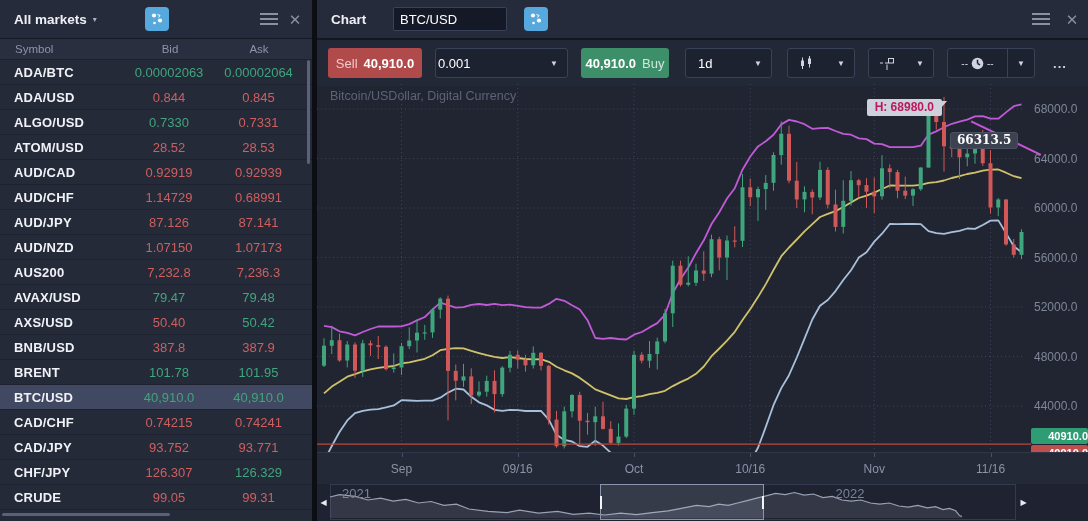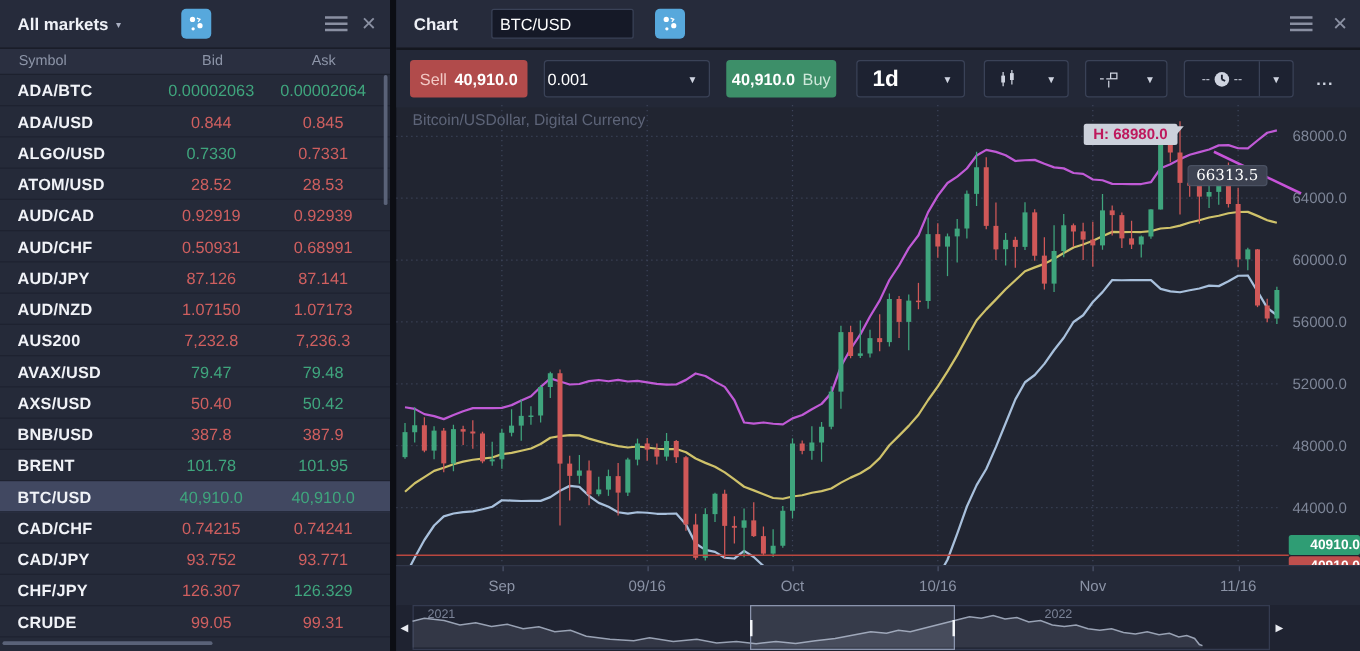--- a/index.html
+++ b/index.html
@@ -48,21 +48,21 @@
   .tb-dd{background:#1d2231;border:1px solid #3a4257;justify-content:space-between;}
   .dd-caret{font-size:8px;color:#cfd4e0;margin:0 9px;}
   #sell-btn{left:11px;width:94px;background:#b14b4b;justify-content:center;gap:6px;}
   #sell-btn .lbl{color:#f2c9c5;}
   #sell-btn .prc,#buy-btn .prc{font-weight:bold;color:#fff;}
   #qty-dd{left:118px;width:133px;}
   #qty-dd .qv{margin-left:2px;}
   #buy-btn{left:264px;width:88px;background:#3d8f69;justify-content:center;gap:6px;}
   #buy-btn .lbl{color:#cde8da;}
   #tf-dd{left:368px;width:87px;}
-  #tf-dd .tfv{margin-left:12px;font-weight:bold;font-size:18px;}
+  #tf-dd .tfv{margin-left:12px;font-weight:normal;font-size:13px;}
   #type-dd{left:470px;width:68px;}
   #cross-dd{left:551px;width:66px;}
   #clock-dd{left:630px;width:88px;padding:0;}
   #clock-main{display:flex;align-items:center;justify-content:center;flex:1;height:100%;border-right:1px solid #3a4257;color:#cfd4e0;font-size:10px;gap:2px;}
   #more-btn{left:730px;width:26px;justify-content:center;background:transparent;border:none;color:#cfd4e0;font-weight:bold;letter-spacing:1px;}
   .mini{margin-left:10px;display:flex;align-items:center;}
 
   
   #plot-wrap{position:absolute;left:0;top:84px;width:771px;height:368px;overflow:visible;}
   #plot-svg{position:absolute;left:0;top:0;}
@@ -70,41 +70,41 @@
   .band{fill:none;stroke-width:1.8;stroke-linejoin:round;}
   .band.upper{stroke:#c05ad6;}
   .band.mid{stroke:#cfc26a;}
   .band.lower{stroke:#a8c0dc;}
   .trend{stroke:#c753d8;stroke-width:2;}
   .priceline{stroke:#b9473f;stroke-width:1.2;}
   .ytick{fill:#7e8698;font-size:12px;font-family:"Liberation Sans",sans-serif;}
   #watermark{position:absolute;left:13px;top:5px;font-size:12.5px;color:#5d6478;}
   #high-label{position:absolute;background:#ccd1db;color:#be185d;font-size:12px;font-weight:bold;padding:1px 8px 2px;border-radius:2px;white-space:nowrap;}
   #high-label::after{content:"";position:absolute;right:-5px;top:2px;border-top:7px solid #ccd1db;border-right:6px solid transparent;}
-  #price-callout{position:absolute;left:633px;top:48px;background:#3d4251;border:1px solid #4a5162;color:#fff;font-family:"DejaVu Serif",serif;font-weight:normal;font-size:12px;padding:0 6px 1px;border-radius:3px;}
+  #price-callout{position:absolute;left:633px;top:48px;background:#3d4251;border:1px solid #4a5162;color:#fff;font-family:"DejaVu Serif",serif;font-weight:bold;font-size:12px;padding:0 6px 1px;border-radius:3px;}
   .pill{position:absolute;left:714px;width:57px;height:16px;line-height:16px;text-align:right;font-size:11px;font-weight:bold;color:#fff;border-radius:2px;}
   #ask-pill{background:#2f9d74;}
   #bid-pill{background:#bf4f4d;}
 
   
   #x-axis{position:absolute;left:0;top:452px;width:771px;height:32px;background:#242938;border-top:1px solid #303749;padding-left:12px;}
   .xlab{position:absolute;top:9px;width:60px;text-align:center;font-size:12px;color:#8b93a6;}
   .xtick{position:absolute;top:0;width:1px;height:4px;background:#4a5268;}
 
   
   #navigator{position:absolute;left:0;top:484px;width:771px;height:37px;background:#1f2331;}
   #nav-track{position:absolute;left:13px;top:0;width:686px;height:36px;border:1px solid #343b50;box-sizing:border-box;}
   #nav-svg{position:absolute;left:0;top:0;}
   .nav-line{fill:none;stroke:#99a2b4;stroke-width:1.2;}
   .nav-fill{fill:rgba(154,163,181,0.16);stroke:none;}
   #nav-window{position:absolute;top:0;height:36px;background:rgba(197,205,227,0.14);border:1px solid #8a94ad;box-sizing:border-box;cursor:grab;}
   .nav-handle{position:absolute;top:11px;width:2px;height:13px;background:#f2f4f8;}
   #nav-window .h-left{left:-1px;}
   #nav-window .h-right{right:-1px;}
-  .nav-label{position:absolute;top:2px;font-size:10px;color:#7a8296;}
+  .nav-label{position:absolute;top:2px;font-size:13px;color:#7a8296;}
   .nav-arrow{position:absolute;top:0;width:13px;height:37px;display:flex;align-items:center;justify-content:center;color:#e8eaf0;font-size:8px;cursor:pointer;}
   #nav-left{left:0;} #nav-right{left:700px;}
 </style>
 </head>
 <body>
 
 <div id="app">
 
   <aside id="left-panel">
     <div id="lp-header">
@@ -151,21 +151,21 @@
           <span class="bid val-down">28.52</span>
           <span class="ask val-down">28.53</span>
         </div>
         <div class="mrow">
           <span class="sym">AUD/CAD</span>
           <span class="bid val-down">0.92919</span>
           <span class="ask val-down">0.92939</span>
         </div>
         <div class="mrow">
           <span class="sym">AUD/CHF</span>
-          <span class="bid val-down">0.50931</span>
+          <span class="bid val-down">1.14729</span>
           <span class="ask val-down">0.68991</span>
         </div>
         <div class="mrow">
           <span class="sym">AUD/JPY</span>
           <span class="bid val-down">87.126</span>
           <span class="ask val-down">87.141</span>
         </div>
         <div class="mrow">
           <span class="sym">AUD/NZD</span>
           <span class="bid val-down">1.07150</span>

